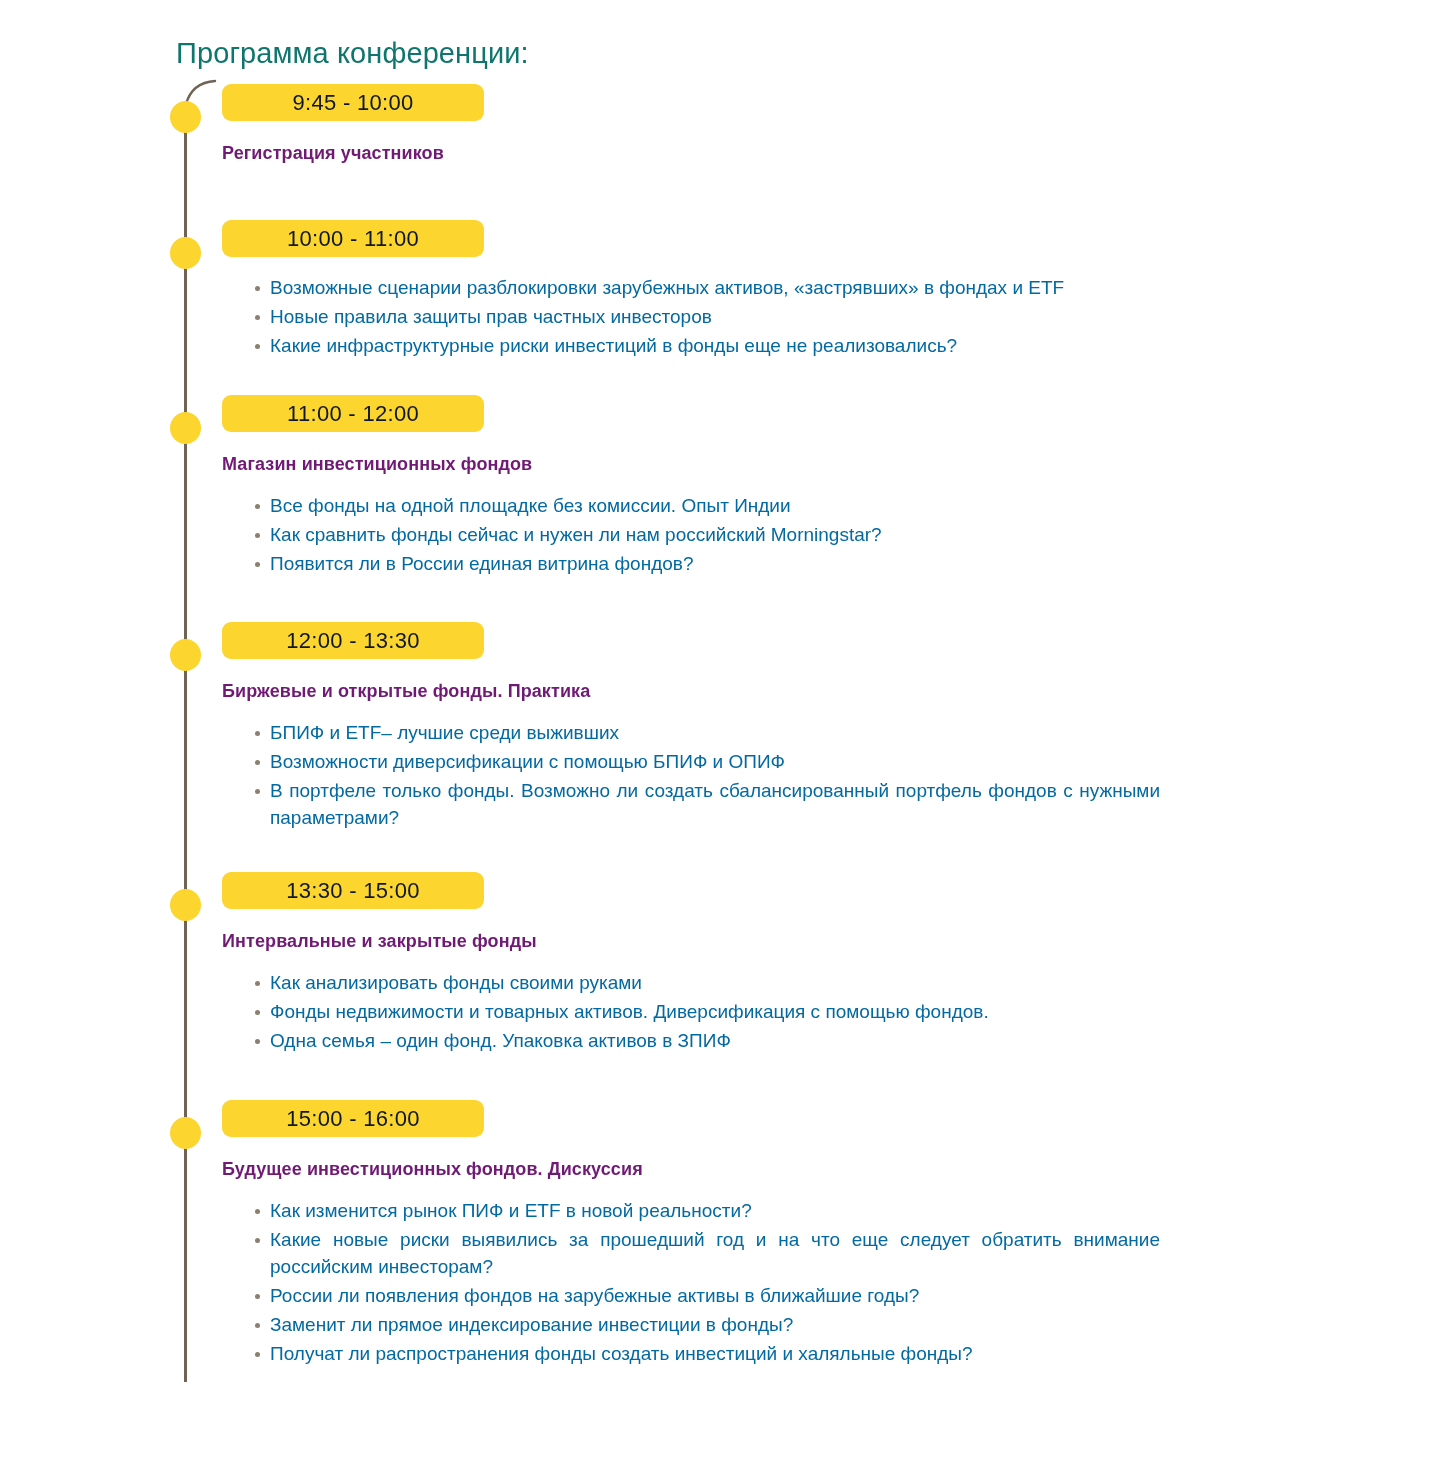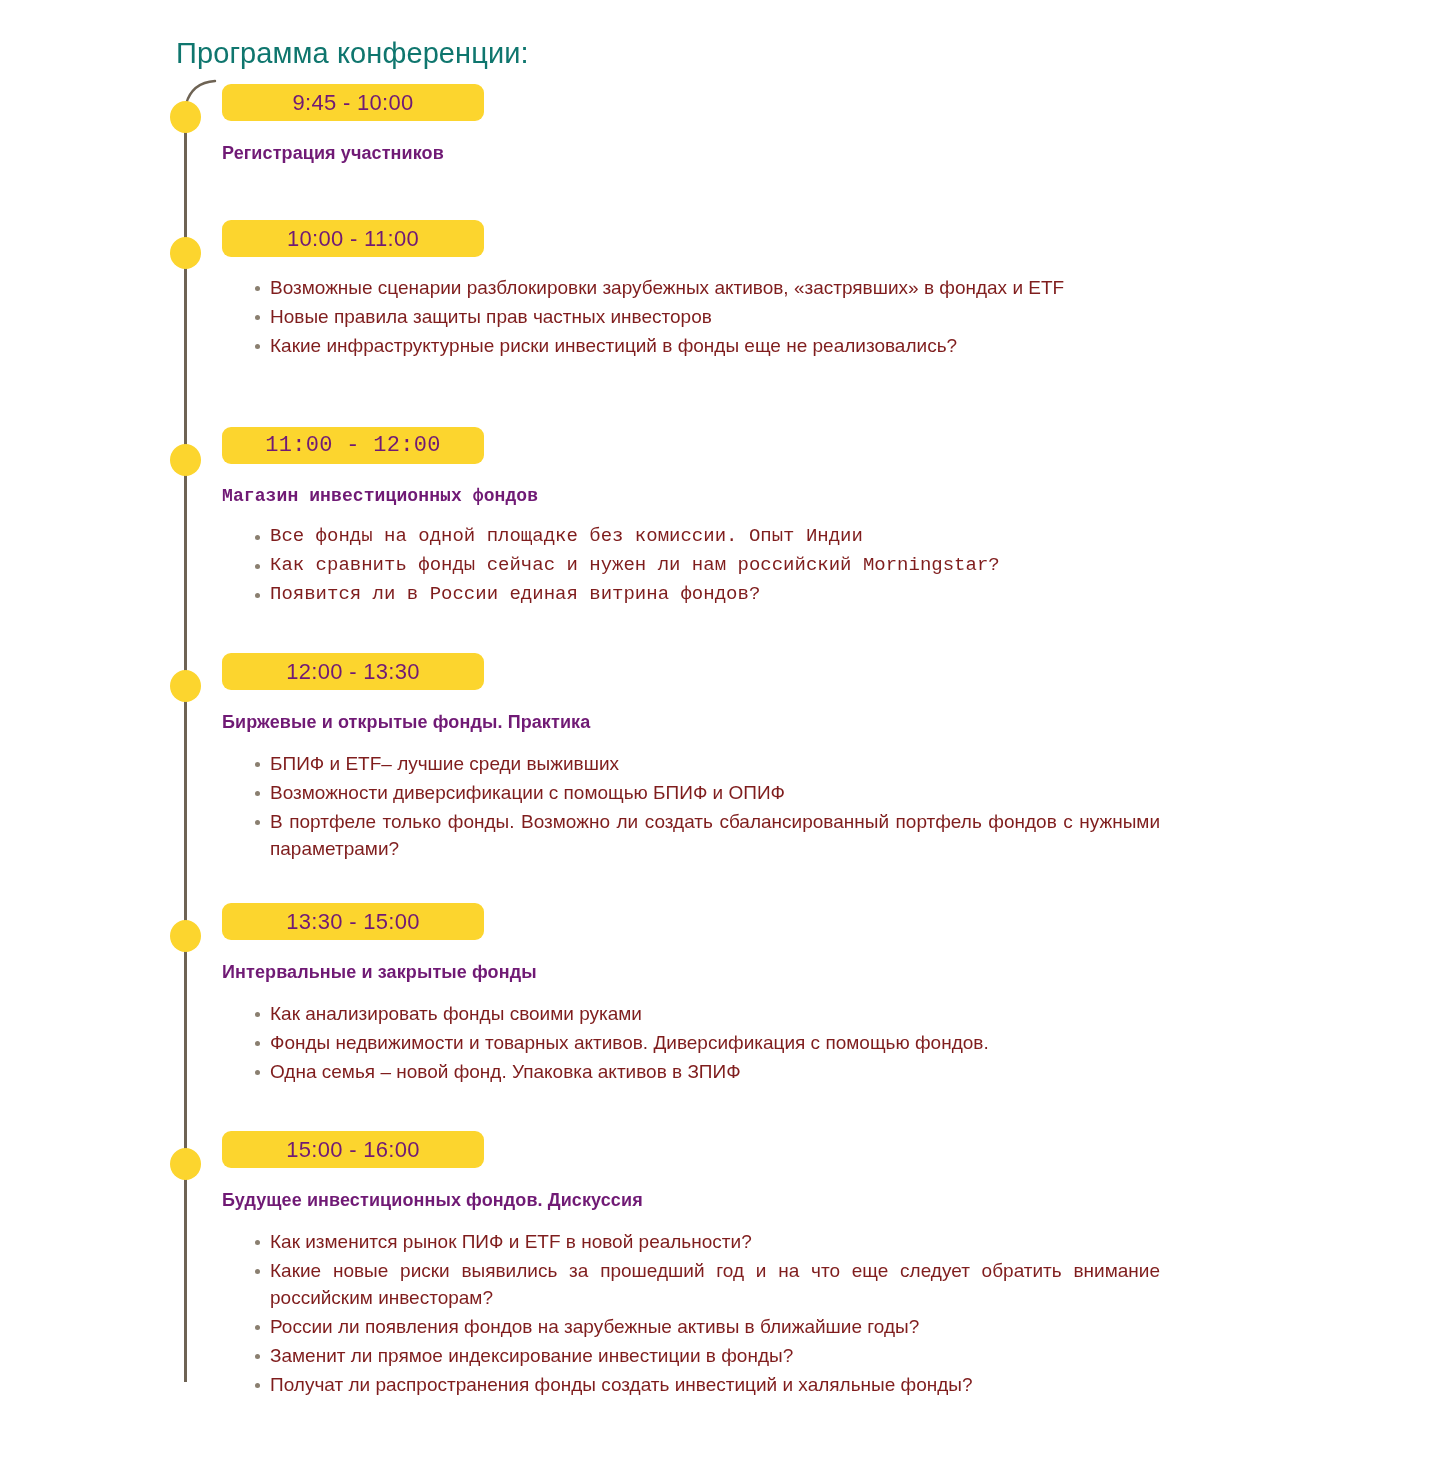--- a/index.html
+++ b/index.html
@@ -63,21 +63,21 @@
     top: 17px;
     width: 31px;
     height: 32px;
     border-radius: 50%;
     background: #fcd52e;
     z-index: 2;
   }
   .tl-badge {
     display: inline-block;
     background: #fcd52e;
-    color: #701a75;
+    color: #0f172a;
     font-size: 22px;
     line-height: 37px;
     height: 37px;
     width: 262px;
     text-align: center;
     border-radius: 9px;
     box-sizing: border-box;
     letter-spacing: 0.3px;
   }
   .tl-heading {
@@ -89,21 +89,21 @@
   }
   .tl-list {
     list-style: none;
     margin: 17px 0 0 0;
     padding: 0 0 0 28px;
   }
   .tl-list li {
     position: relative;
     font-size: 19px;
     line-height: 27px;
-    color: #7f1d1d;
+    color: #0369a1;
     padding-left: 20px;
     margin: 0 0 2px 0;
     max-width: 878px;
   }
   .tl-list li.justify {
     text-align: justify;
     max-width: 890px;
   }
   .tl-list li::before {
     content: "";
@@ -112,21 +112,21 @@
     top: 12px;
     width: 5px;
     height: 5px;
     border-radius: 50%;
     background: #8a7f70;
   }
 
   
   .tl-item.i0 { margin-top: 0; }
   .tl-item.i1 { margin-top: 56px; }
-  .tl-item.i2 { margin-top: 68px; font-family: Liberation Mono, monospace; }
+  .tl-item.i2 { margin-top: 36px; }
   .tl-item.i3 { margin-top: 45px; }
   .tl-item.i4 { margin-top: 41px; }
   .tl-item.i5 { margin-top: 46px; }
 </style>
 </head>
 <body>
 
 <h1 class="page-title">Программа конференции:</h1>
 
 <div class="timeline">
@@ -175,21 +175,21 @@
     </ul>
   </div>
 
   <div class="tl-item i4">
     <span class="tl-dot"></span>
     <div class="tl-badge">13:30 - 15:00</div>
     <div class="tl-heading">Интервальные и закрытые фонды</div>
     <ul class="tl-list">
       <li>Как анализировать фонды своими руками</li>
       <li>Фонды недвижимости и товарных активов. Диверсификация с помощью фондов.</li>
-      <li>Одна семья – новой фонд. Упаковка активов в ЗПИФ</li>
+      <li>Одна семья – один фонд. Упаковка активов в ЗПИФ</li>
     </ul>
   </div>
 
   <div class="tl-item i5">
     <span class="tl-dot"></span>
     <div class="tl-badge">15:00 - 16:00</div>
     <div class="tl-heading">Будущее инвестиционных фондов. Дискуссия</div>
     <ul class="tl-list">
       <li>Как изменится рынок ПИФ и ETF в новой реальности?</li>
       <li class="justify">Какие новые риски выявились за прошедший год и на что еще следует обратить внимание российским инвесторам?</li>

